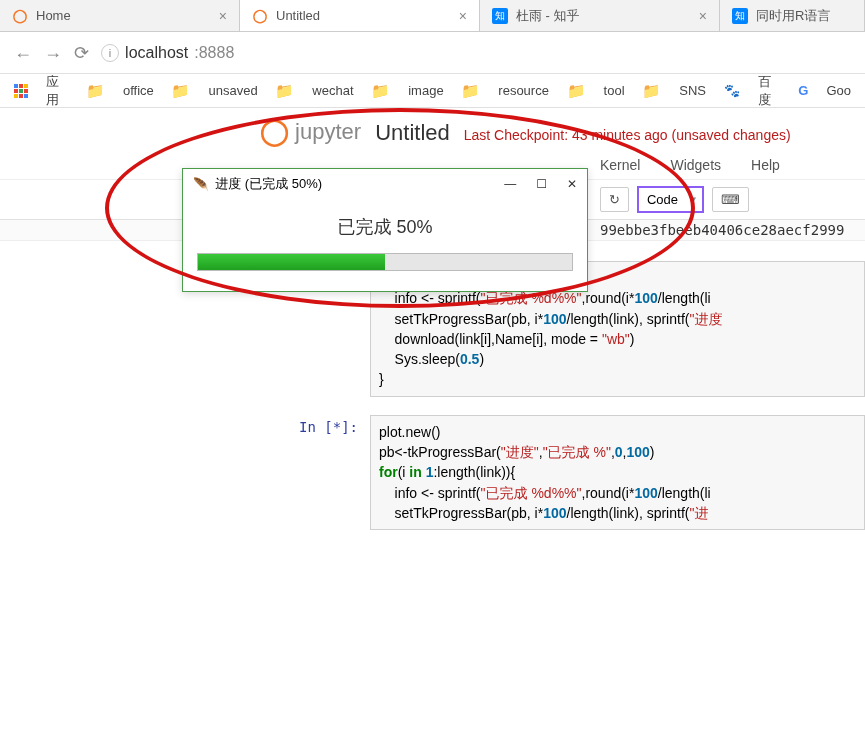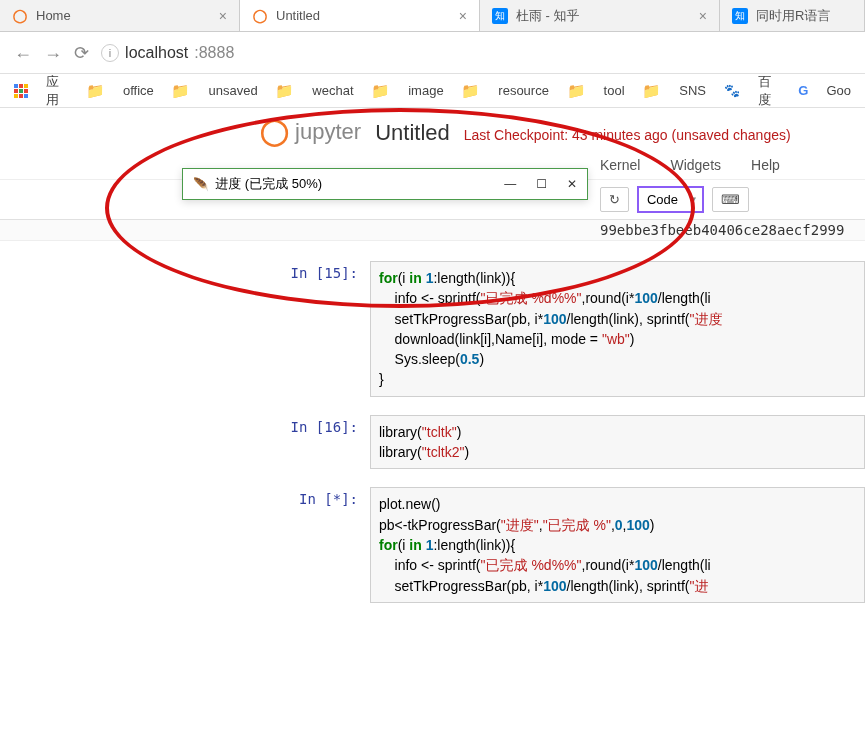--- a/index.html
+++ b/index.html
@@ -197,40 +197,41 @@
     <div class="cell">
       <div class="prompt">In [15]:</div>
       <div class="code-input" id="code-0"><span class="kw">for</span><span>(i </span><span class="kw">in</span><span> </span><span class="num">1</span><span>:length(link)){
 </span><span>    info &lt;- sprintf(</span><span class="str">"已完成 %d%%"</span><span>,round(i*</span><span class="num">100</span><span>/length(li
 </span><span>    setTkProgressBar(pb, i*</span><span class="num">100</span><span>/length(link), sprintf(</span><span class="str">"进度
 </span><span>    download(link[i],Name[i], mode = </span><span class="str">"wb"</span><span>)
 </span><span>    Sys.sleep(</span><span class="num">0.5</span><span>)
 </span><span>}</span></div>
     </div>
     <div class="cell">
-      <div class="prompt">In [16]:</div>
-      <div class="code-input" id="code-1"><span>library(</span><span class="str">"tcltk"</span><span>)
-</span><span>library(</span><span class="str">"tcltk2"</span><span>)</span></div>
-    </div>
-    <div class="cell">
       <div class="prompt">In [*]:</div>
       <div class="code-input" id="code-2"><span>plot.new()
 </span><span>pb&lt;-tkProgressBar(</span><span class="str">"进度"</span><span>,</span><span class="str">"已完成 %"</span><span>,</span><span class="num">0</span><span>,</span><span class="num">100</span><span>)
 </span><span class="kw">for</span><span>(i </span><span class="kw">in</span><span> </span><span class="num">1</span><span>:length(link)){
 </span><span>    info &lt;- sprintf(</span><span class="str">"已完成 %d%%"</span><span>,round(i*</span><span class="num">100</span><span>/length(li
 </span><span>    setTkProgressBar(pb, i*</span><span class="num">100</span><span>/length(link), sprintf(</span><span class="str">"进</span></div>
     </div>
   </div>
 </div>
 
 <div class="dialog">
   <div class="dialog-title">
     <span class="feather">🪶</span>
     <span>进度 (已完成 50%)</span>
     <div class="dlg-controls">
       <span>—</span>
       <span>☐</span>
       <span>✕</span>
     </div>
   </div>
+  <div class="dialog-body">
+    <div class="dialog-msg">已完成 50%</div>
+    <div class="pbar">
+      <div class="pbar-fill" style="width:50%"></div>
+    </div>
+  </div>
 </div>
 
 <div class="ellipse"></div>
 
 </body></html>

